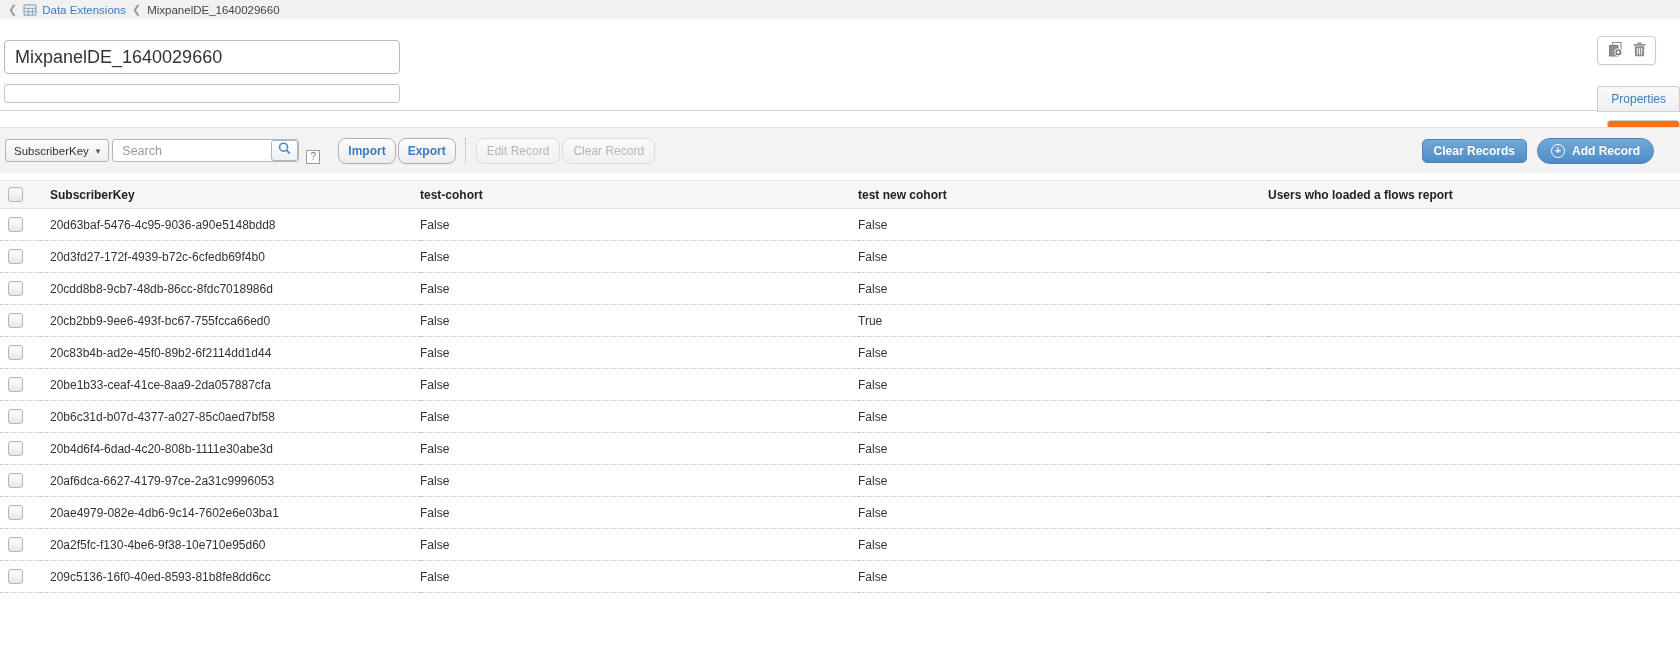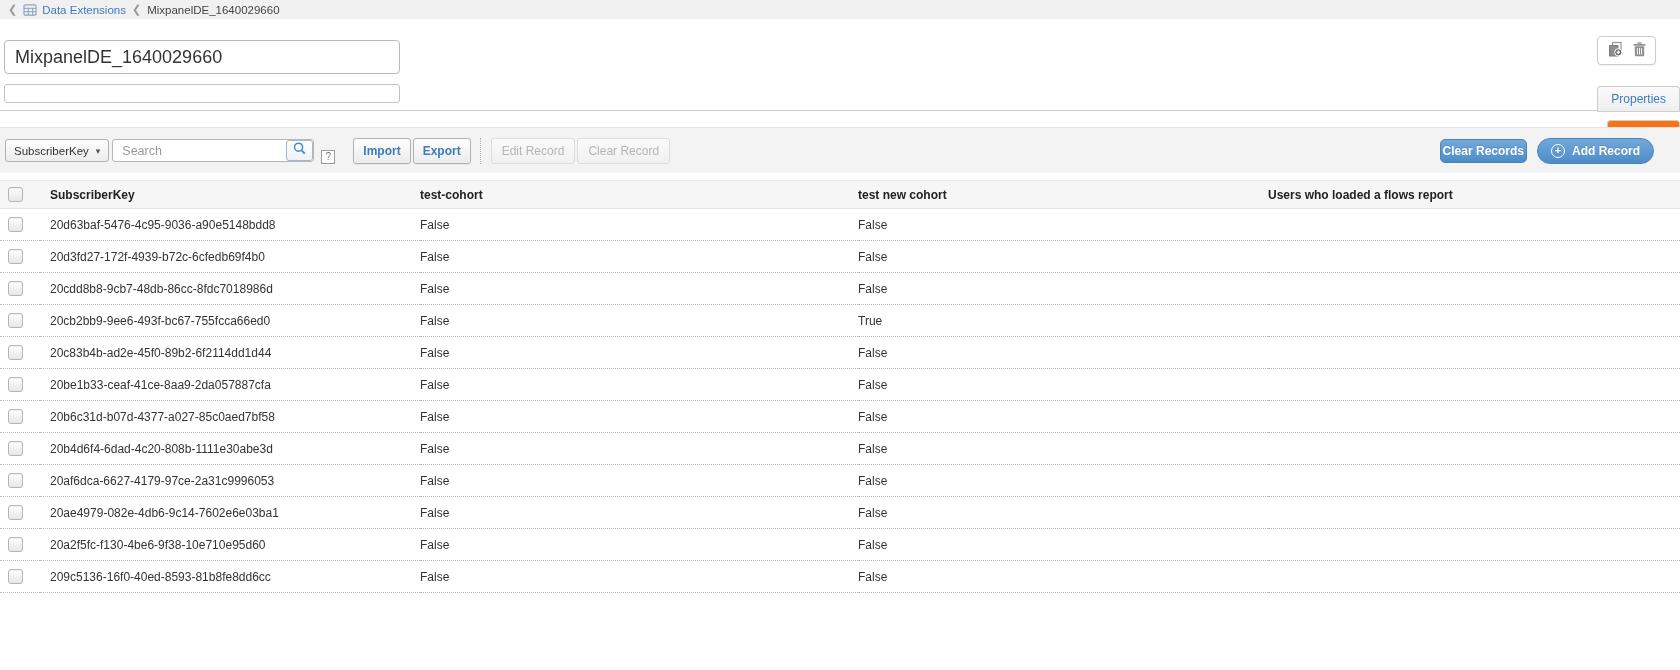--- a/index.html
+++ b/index.html
@@ -23,33 +23,33 @@
 
   
   .tab-strip { position:absolute; left:0; right:0; top:85px; height:26px; border-bottom:1px solid #cfcfcf; padding-left:423px; display:flex; align-items:flex-end; gap:8px;flex-direction:column; }
   .tab { position:relative; top:1px; font-size:12px; padding:5px 13px; border:1px solid #ccc; border-bottom:1px solid #cfcfcf; border-radius:4px 4px 0 0; background:linear-gradient(#fafafa,#efefef); color:#3d7bbf; cursor:pointer; }
   .tab.active { background:#f97316; border-bottom:1px solid #fff; color:#444; }
 
   
   .toolbar { position:absolute; left:0; right:0; top:127px; height:46px; background:#f3f3f3; border-top:1px solid #e3e3e3; display:flex; align-items:center; padding:0 26px 0 5px; }
   .dd-btn { height:23px; display:inline-flex; align-items:center; gap:7px; padding:0 8px; font-size:11.5px; color:#333; background:linear-gradient(#fdfdfd,#ededed); border:1px solid #b2b2b2; border-radius:3px; cursor:pointer; font-family:inherit; }
   .dd-caret { font-size:9px; color:#555; }
-  .search-wrap { position:relative; margin-left:3px; width:202px; height:23px; }
+  .search-wrap { position:relative; margin-left:3px; width:187px; height:23px; }
   .search-input { width:100%; height:100%; border:1px solid #b7b7b7; border-radius:3px; padding:0 32px 0 9px; font-size:12.5px; font-family:inherit; color:#333; outline:none; }
   .search-input::placeholder { color:#9a9a9a; }
   .search-go { position:absolute; right:1px; top:1px; width:27px; height:21px; border:1px solid #a9b7c6; border-radius:3px; background:linear-gradient(#fff,#eef2f6); display:flex; align-items:center; justify-content:center; cursor:pointer; }
   .help-box { width:14px; height:14px; border:1px solid #9a9a9a; color:#777; background:#fff; font-size:10px; line-height:12px; text-align:center; margin:12px 0 0 7px; cursor:pointer; }
-  .btn { height:26px; display:inline-flex; align-items:center; padding:0 9px; font-size:12px; font-weight:bold; font-family:inherit; border-radius:3px; cursor:pointer; }
+  .btn { height:26px; display:inline-flex; align-items:center; padding:0 9px; font-size:12px; font-weight:bold; font-family:inherit; border-radius:8px; cursor:pointer; }
   .btn-light { color:#3d7bbf; background:linear-gradient(#fefefe,#ececec); border:1px solid #b2b2b2; box-shadow:0 1px 1px rgba(0,0,0,.05); }
   .btn-disabled { color:#b5b5b5; font-weight:normal; background:linear-gradient(#fafafa,#f1f1f1); border:1px solid #dcdcdc; cursor:default; padding:0 10px; }
   .sep-dotted { border-left:1px dotted #b0b0b0; height:26px; margin:0 10px 0 9px; }
   .toolbar .gap-s { margin-left:2px; }
   .toolbar .gap-m { margin-left:18px; }
   .right-group { margin-left:auto; display:flex; align-items:center; gap:10px; }
-  .btn-blue { color:#fff; background:linear-gradient(#73a9db,#4e8cc7); border:1px solid #4d84b8; text-shadow:0 -1px 0 rgba(0,0,0,.12); border-radius:5px; padding:0 2px; height:24px; }
+  .btn-blue { color:#fff; background:linear-gradient(#73a9db,#4e8cc7); border:1px solid #4d84b8; text-shadow:0 -1px 0 rgba(0,0,0,.12); border-radius:5px; padding:0 11px; height:24px; }
   .btn-pill { border-radius:14px; height:26px; padding:0 13px; gap:7px; }
   .plus-circle { width:14px; height:14px; border:1px solid #fff; border-radius:50%; display:inline-flex; align-items:center; justify-content:center; font-size:11px; font-weight:bold; line-height:1; }
 
   
   .records { position:absolute; left:0; right:0; top:180px; }
   table { width:100%; border-collapse:collapse; table-layout:fixed; }
   thead th { height:28px; background:#f6f6f6; border-top:1px solid #ebebeb; border-bottom:1px solid #e3e3e3; font-size:12px; font-weight:bold; color:#222; text-align:left; cursor:pointer; }
   tbody td { height:32px; border-bottom:1px dotted #bdbdbd; font-size:12px; color:#333; }
   th.c-key, td.c-key { padding-left:10px; }
   .cb { display:inline-block; width:15px; height:15px; border:1px solid #b6b6b6; border-radius:3px; background:linear-gradient(#fdfdfd,#e7e7e7); box-shadow:inset 0 1px 1px rgba(0,0,0,.05); cursor:pointer; margin-left:8px; vertical-align:middle; }

